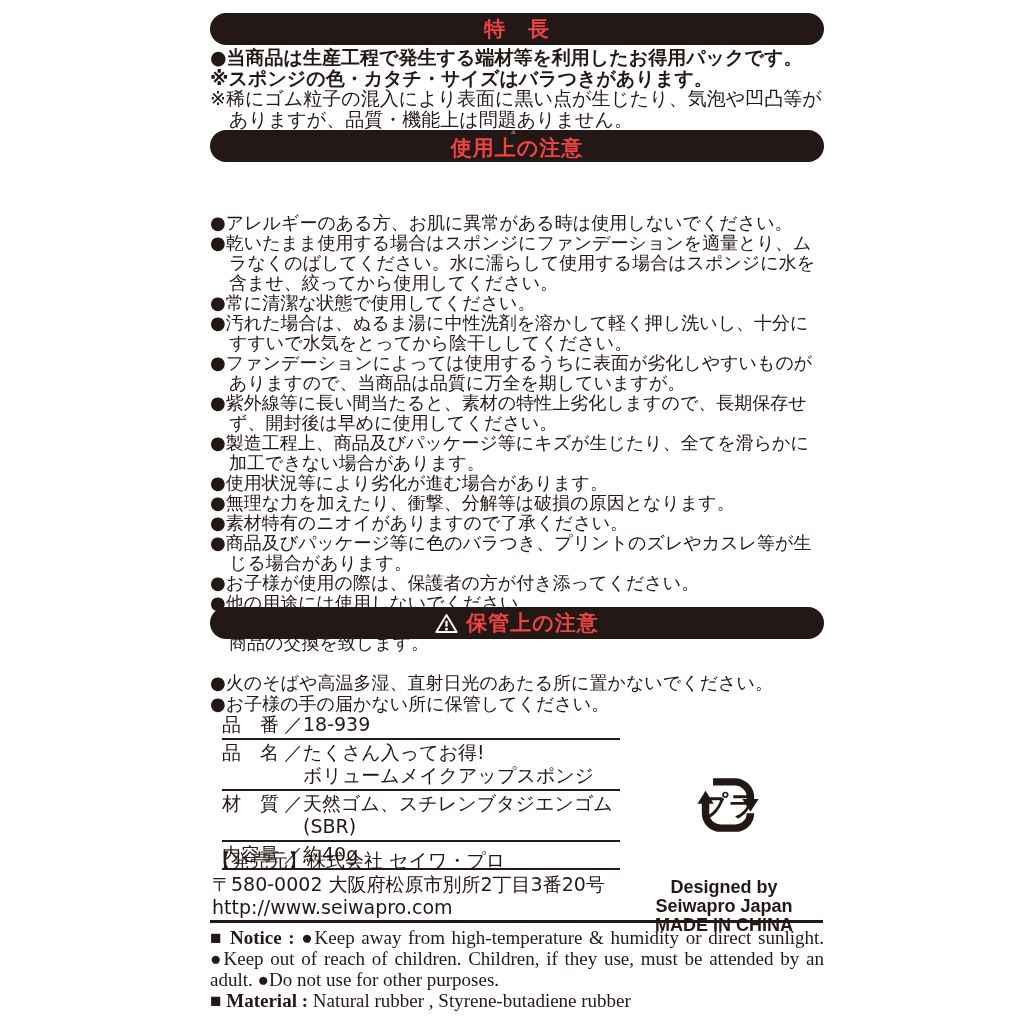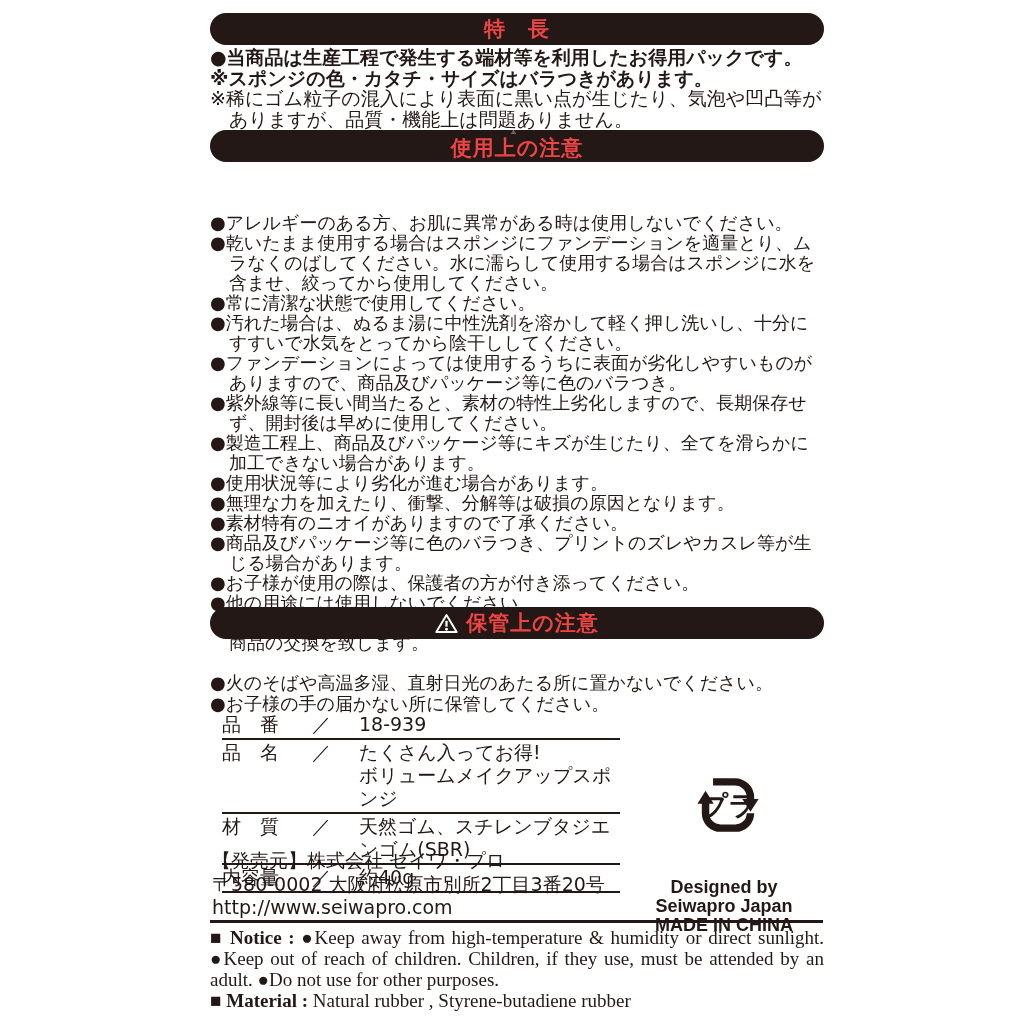--- a/index.html
+++ b/index.html
@@ -35,21 +35,21 @@
   #items-features .item { font-size:19px; line-height:20.5px; }
   #items-features .item.bold { font-weight:bold; }
   #items-usage .item { line-height:20px; }
   #items-storage .item { line-height:21px; }
   .marker { display:inline; }
 
   
   #spec { top:712px; left:222px; width:398px; font-size:19px; }
   .spec-row {
     display:flex; border-bottom:2px solid #231815;
-    padding:1px 0 2px; line-height:23px;gap:28px;
+    padding:1px 0 2px; line-height:23px;
   }
   .spec-label { width:62px; flex:none; }
   .spec-slash { flex:none; }
   .spec-value { flex:1; }
 
   
   #recycle { left:694px; top:766px; width:68px; height:78px; }
 
   
   #distributor { top:849px; left:212px; width:440px; font-size:19px; line-height:23.5px; }
@@ -96,21 +96,21 @@
 <div class="abs items" id="items-usage">
 
     <p class="item"><span class="marker">●</span><span>アレルギーのある方、お肌に異常がある時は使用しないでください。</span></p>
 
     <p class="item"><span class="marker">●</span><span>乾いたまま使用する場合はスポンジにファンデーションを適量とり、ムラなくのばしてください。水に濡らして使用する場合はスポンジに水を含ませ、絞ってから使用してください。</span></p>
 
     <p class="item"><span class="marker">●</span><span>常に清潔な状態で使用してください。</span></p>
 
     <p class="item"><span class="marker">●</span><span>汚れた場合は、ぬるま湯に中性洗剤を溶かして軽く押し洗いし、十分にすすいで水気をとってから陰干ししてください。</span></p>
 
-    <p class="item"><span class="marker">●</span><span>ファンデーションによっては使用するうちに表面が劣化しやすいものがありますので、商品及びパッケージ等に色のバラつき。</span></p>
+    <p class="item"><span class="marker">●</span><span>ファンデーションによっては使用するうちに表面が劣化しやすいものがありますので、当商品は品質に万全を期していますが。</span></p>
 
     <p class="item"><span class="marker">●</span><span>紫外線等に長い間当たると、素材の特性上劣化しますので、長期保存せず、開封後は早めに使用してください。</span></p>
 
     <p class="item"><span class="marker">●</span><span>製造工程上、商品及びパッケージ等にキズが生じたり、全てを滑らかに加工できない場合があります。</span></p>
 
     <p class="item"><span class="marker">●</span><span>使用状況等により劣化が進む場合があります。</span></p>
 
     <p class="item"><span class="marker">●</span><span>無理な力を加えたり、衝撃、分解等は破損の原因となります。</span></p>
 
     <p class="item"><span class="marker">●</span><span>素材特有のニオイがありますので了承ください。</span></p>

